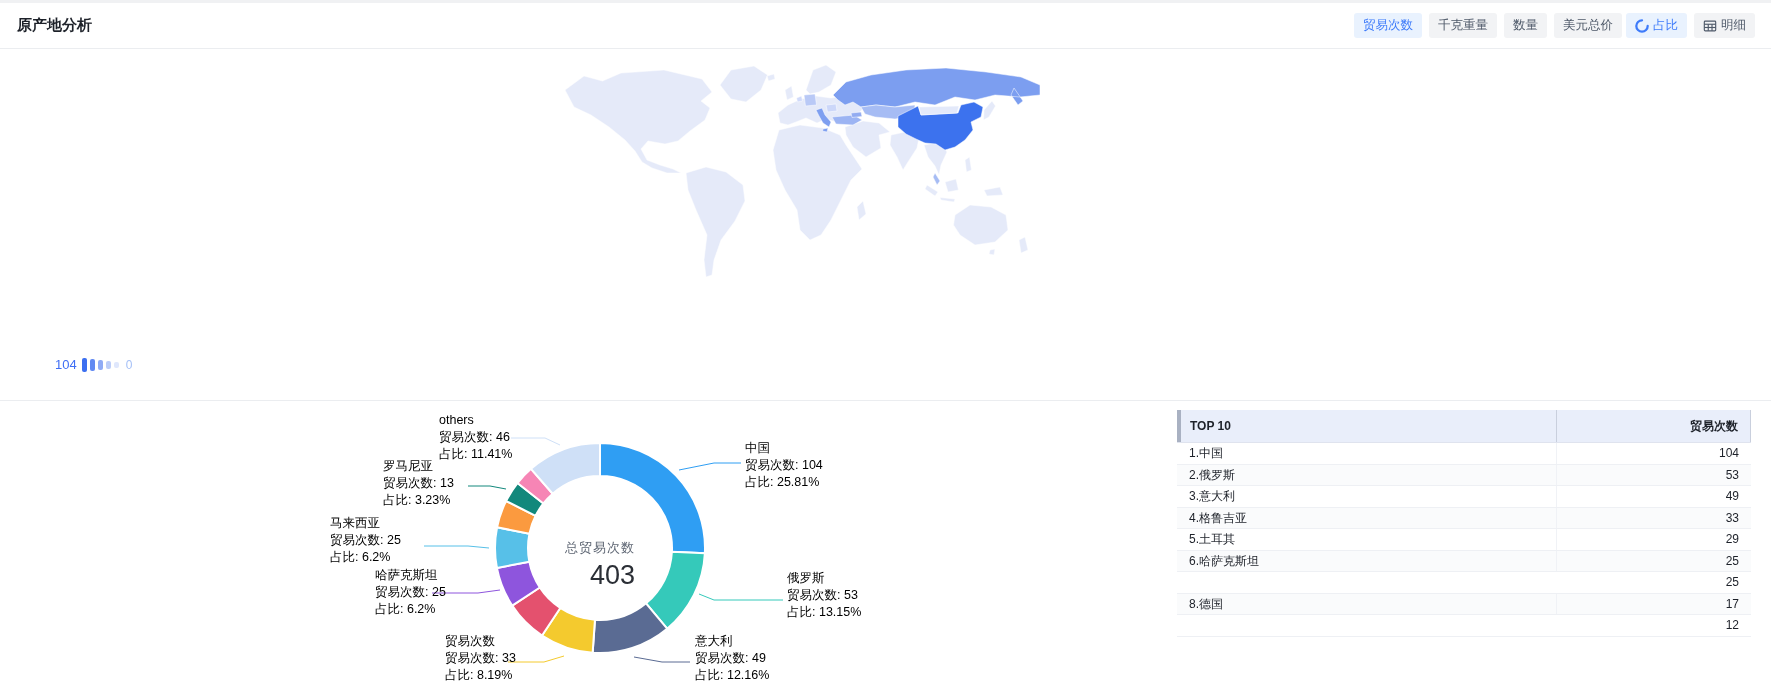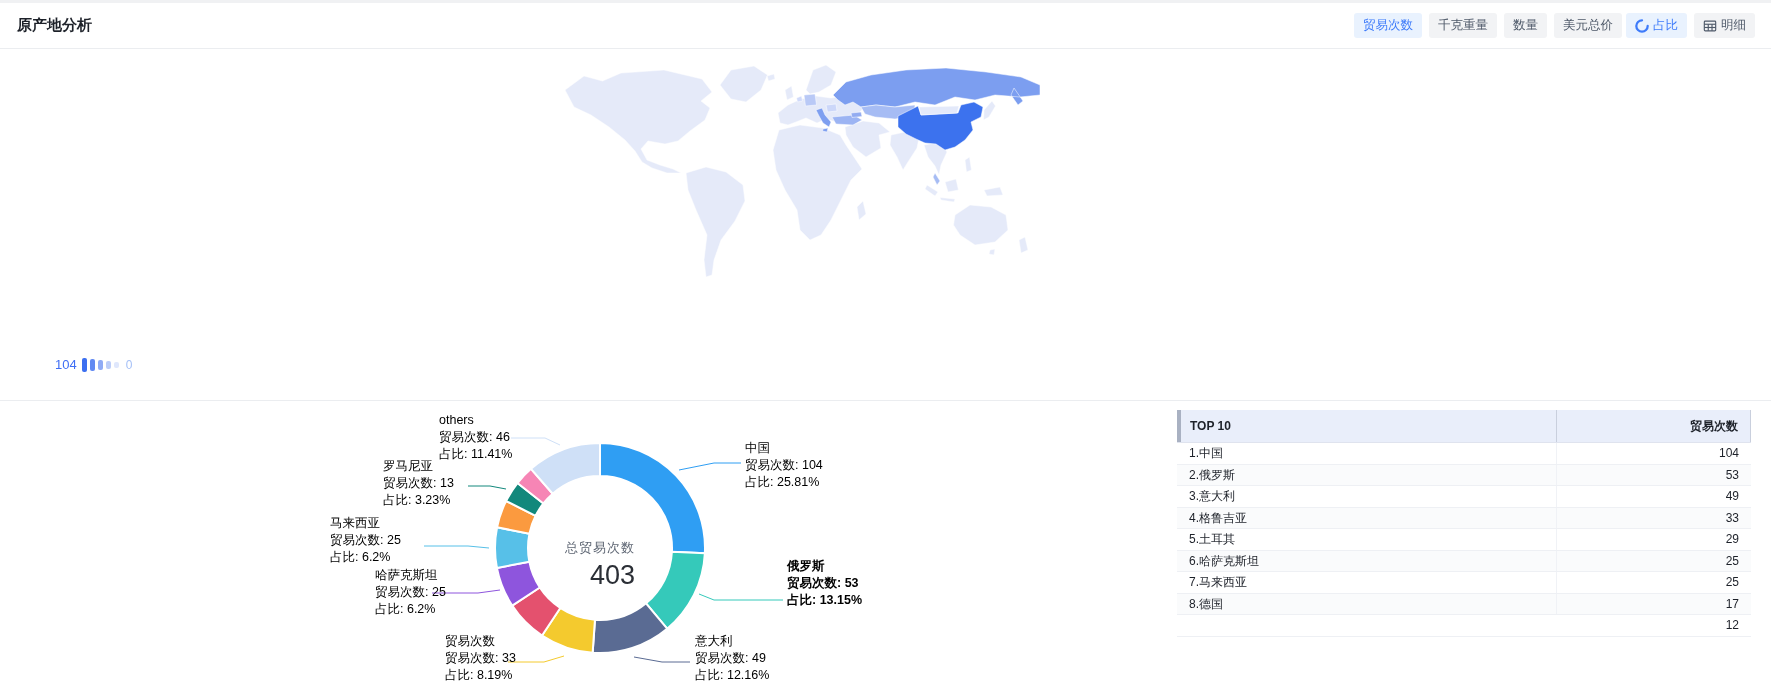--- a/index.html
+++ b/index.html
@@ -151,21 +151,21 @@
       <div class="cl">总贸易次数</div>
       <div class="tv">403</div>
     </div>
 
     <div id="donut-labels">
         <div class="plabel" style="left: 745px; top: 39px;">
           <div>中国</div>
           <div>贸易次数: 104</div>
           <div>占比: 25.81%</div>
         </div>
-        <div class="plabel" style="left: 787px; top: 157px; font-weight: bold;">
+        <div class="plabel" style="left: 787px; top: 169px;">
           <div>俄罗斯</div>
           <div>贸易次数: 53</div>
           <div>占比: 13.15%</div>
         </div>
         <div class="plabel" style="left: 695px; top: 232px;">
           <div>意大利</div>
           <div>贸易次数: 49</div>
           <div>占比: 12.16%</div>
         </div>
         <div class="plabel" style="left: 445px; top: 232px;">
@@ -219,21 +219,20 @@
           </div>
           <div class="t-row">
             <div class="c1">5.土耳其</div>
             <div class="c2">29</div>
           </div>
           <div class="t-row">
             <div class="c1">6.哈萨克斯坦</div>
             <div class="c2">25</div>
           </div>
           <div class="t-row">
-            <div class="c1">7.马来西亚</div>
             <div class="c2">25</div>
           </div>
           <div class="t-row">
             <div class="c1">8.德国</div>
             <div class="c2">17</div>
           </div>
           <div class="t-row">
             <div class="c2">12</div>
           </div>
         </div>

